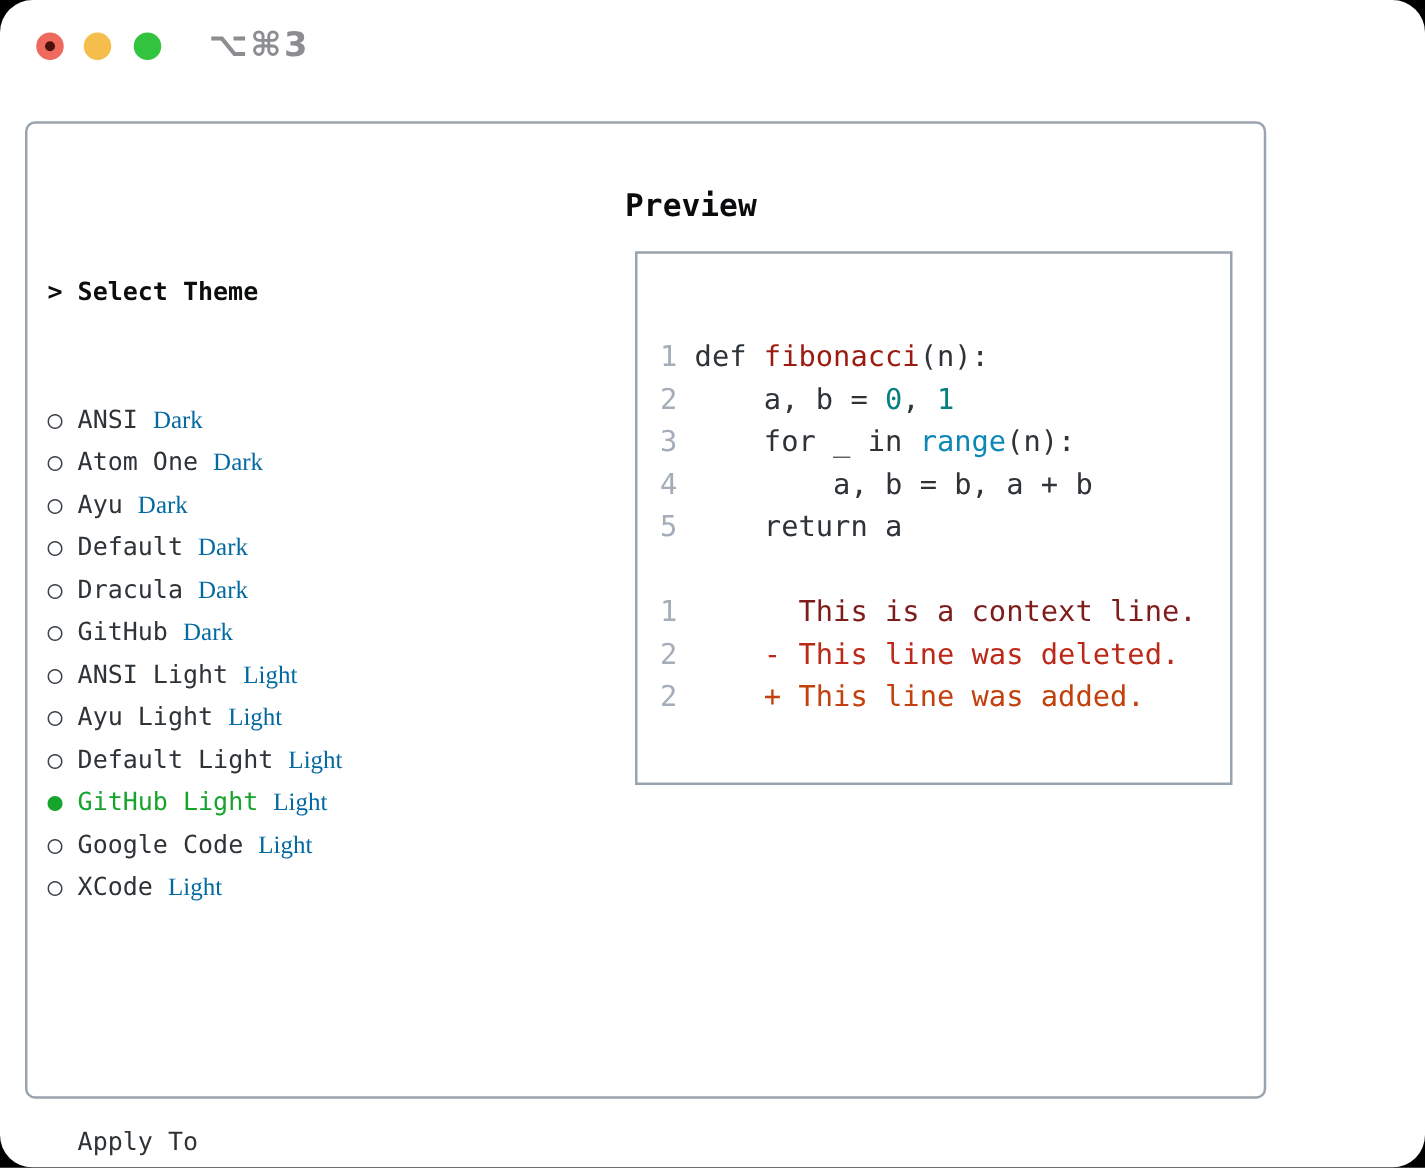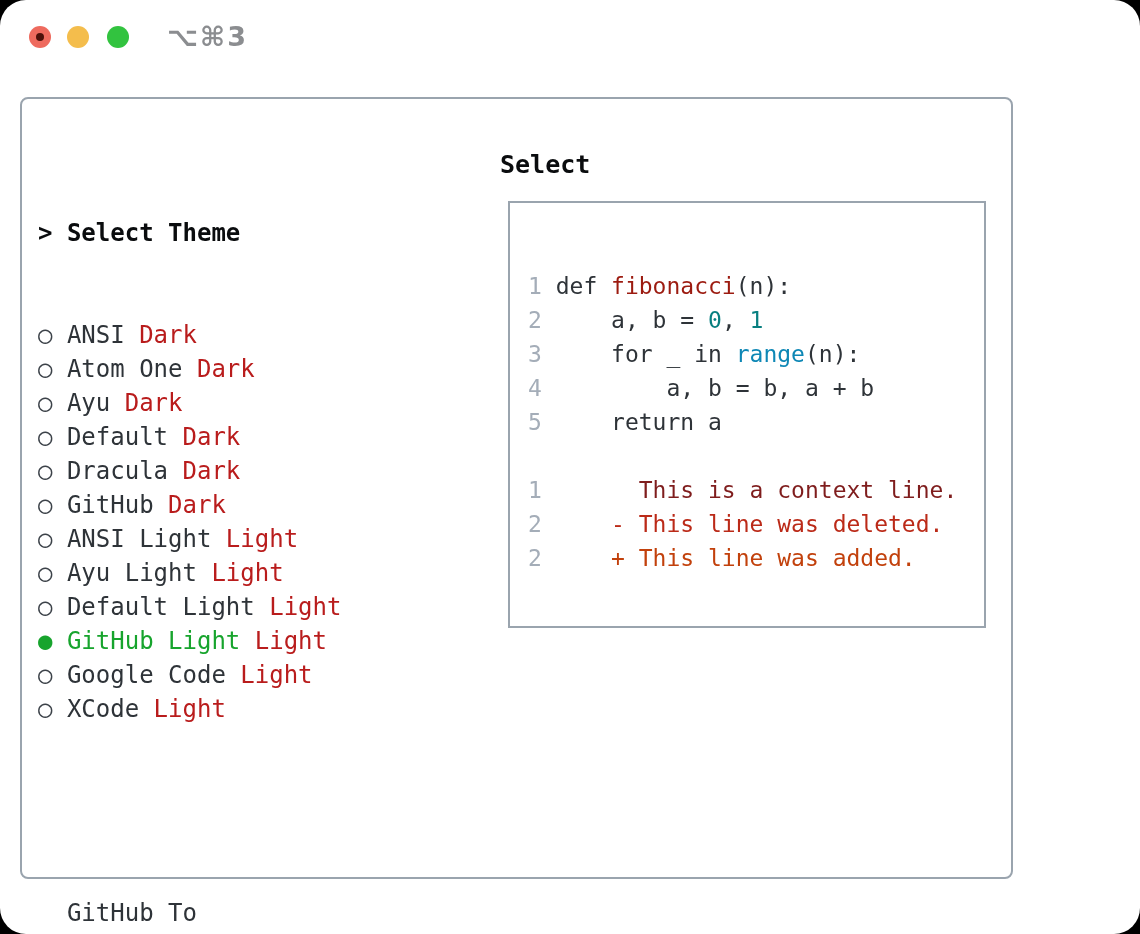--- a/index.html
+++ b/index.html
@@ -23,27 +23,27 @@
     font-size:27px; color:#8b8d90; letter-spacing:2px;
   }
   
   .panel {
     margin:0 20px; width:993px; height:782px;
     border:2px solid #9aa4ae; border-radius:8px;
     display:flex; padding:49px 0 0 16px;
   }
   
   .left-col {
-    flex:0 0 462px; font-size:24px; line-height:34px;
+    flex:0 0 462px; font-size:20px; line-height:34px;
     white-space:pre; color:#2e3338;
   }
   .row { height:34px; }
   .list-header { font-weight:bold; color:#0a0c0e; }
   .mark { color:#3c4249; }
-  .variant { color:#b91c1c; }
+  .variant { color:#0369a1;font-family:Liberation Serif, serif; }
   .sel .mark, .sel .tlabel, .sel .olabel { color:#17a42d; }
   
   .right-col { flex:1; margin-right:25px; }
   .preview-header {
     font-size:25px; line-height:34px; font-weight:bold; color:#0a0c0e;
     white-space:pre;
   }
   .preview-box {
     margin:19px 0 0 8px; border:2px solid #9aa4ae;
     padding:66px 18px 51px; background:#fff;
@@ -70,26 +70,26 @@
     <span class="light light-zoom"></span>
     <span class="shortcut">⌥⌘3</span>
   </div>
 
   <div class="panel">
 
     <div class="left-col">
       <div class="row list-header">&gt; Select Theme</div>
       <div id="theme-list"><div class="row"><span class="mark">○</span> <span class="tlabel">ANSI</span> <span class="variant">Dark</span></div><div class="row"><span class="mark">○</span> <span class="tlabel">Atom One</span> <span class="variant">Dark</span></div><div class="row"><span class="mark">○</span> <span class="tlabel">Ayu</span> <span class="variant">Dark</span></div><div class="row"><span class="mark">○</span> <span class="tlabel">Default</span> <span class="variant">Dark</span></div><div class="row"><span class="mark">○</span> <span class="tlabel">Dracula</span> <span class="variant">Dark</span></div><div class="row"><span class="mark">○</span> <span class="tlabel">GitHub</span> <span class="variant">Dark</span></div><div class="row"><span class="mark">○</span> <span class="tlabel">ANSI Light</span> <span class="variant">Light</span></div><div class="row"><span class="mark">○</span> <span class="tlabel">Ayu Light</span> <span class="variant">Light</span></div><div class="row"><span class="mark">○</span> <span class="tlabel">Default Light</span> <span class="variant">Light</span></div><div class="row sel"><span class="mark">●</span> <span class="tlabel">GitHub Light</span> <span class="variant">Light</span></div><div class="row"><span class="mark">○</span> <span class="tlabel">Google Code</span> <span class="variant">Light</span></div><div class="row"><span class="mark">○</span> <span class="tlabel">XCode</span> <span class="variant">Light</span></div></div>
       <div class="row"></div>
-      <div class="row">  <span>GitHub To</span></div>
+      <div class="row">  <span>Apply To</span></div>
       
       
       
       
     </div>
 
     <div class="right-col">
-      <div class="preview-header">Select</div>
+      <div class="preview-header">Preview</div>
       <div class="preview-box" id="preview-box"><div class="code-line"><span class="ln">1</span><span class="tok-keyword">def </span><span class="tok-title">fibonacci</span><span class="tok-plain">(n):</span></div><div class="code-line"><span class="ln">2</span><span class="tok-plain">    a, b = </span><span class="tok-number">0</span><span class="tok-plain">, </span><span class="tok-number">1</span></div><div class="code-line"><span class="ln">3</span><span class="tok-plain">    for _ in </span><span class="tok-builtin">range</span><span class="tok-plain">(n):</span></div><div class="code-line"><span class="ln">4</span><span class="tok-plain">        a, b = b, a + b</span></div><div class="code-line"><span class="ln">5</span><span class="tok-plain">    return a</span></div><div class="code-line"><span class="ln"></span></div><div class="code-line"><span class="ln">1</span><span class="tok-context">      This is a context line.</span></div><div class="code-line"><span class="ln">2</span><span class="tok-deleted">    - This line was deleted.</span></div><div class="code-line"><span class="ln">2</span><span class="tok-added">    + This line was added.</span></div></div>
     </div>
 
   </div>
 </div>
 
 </body></html>

